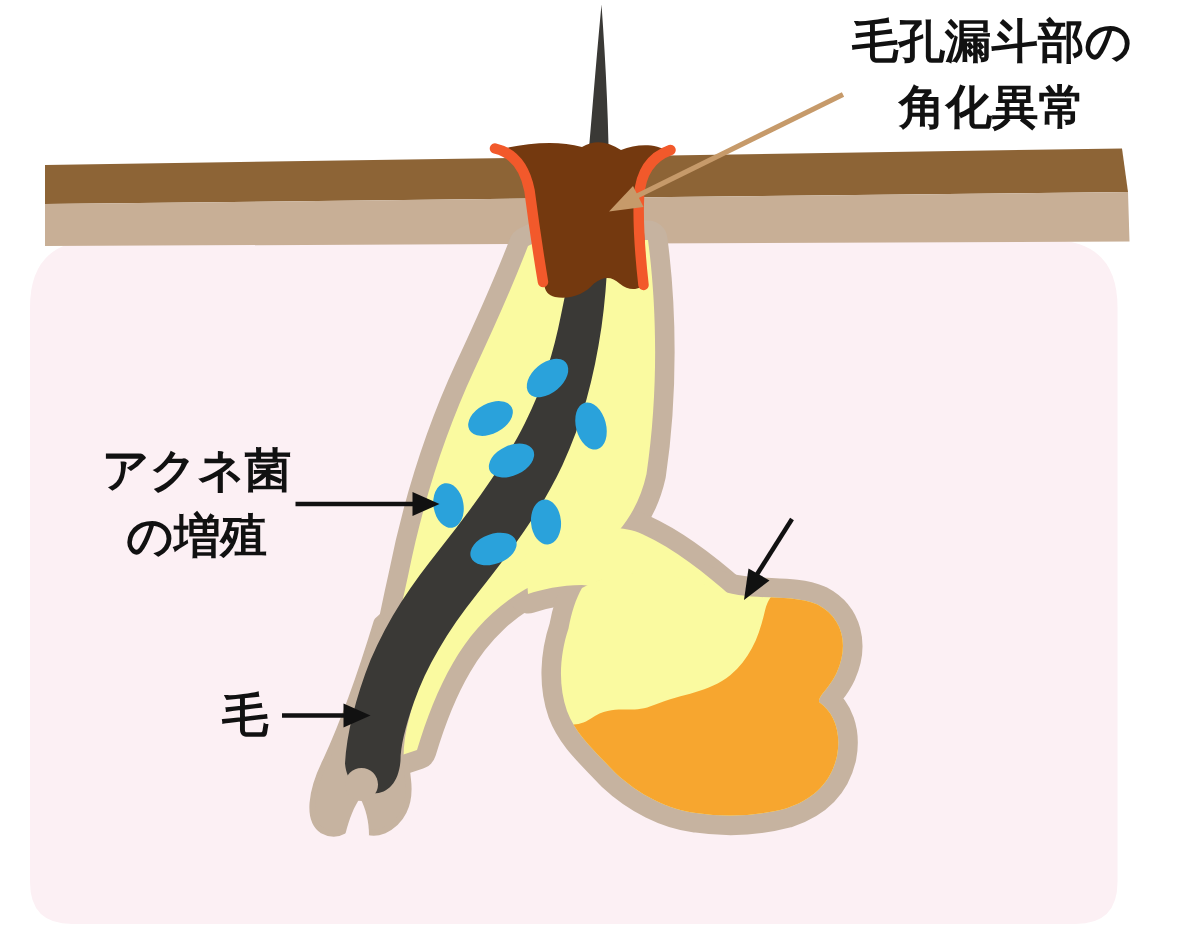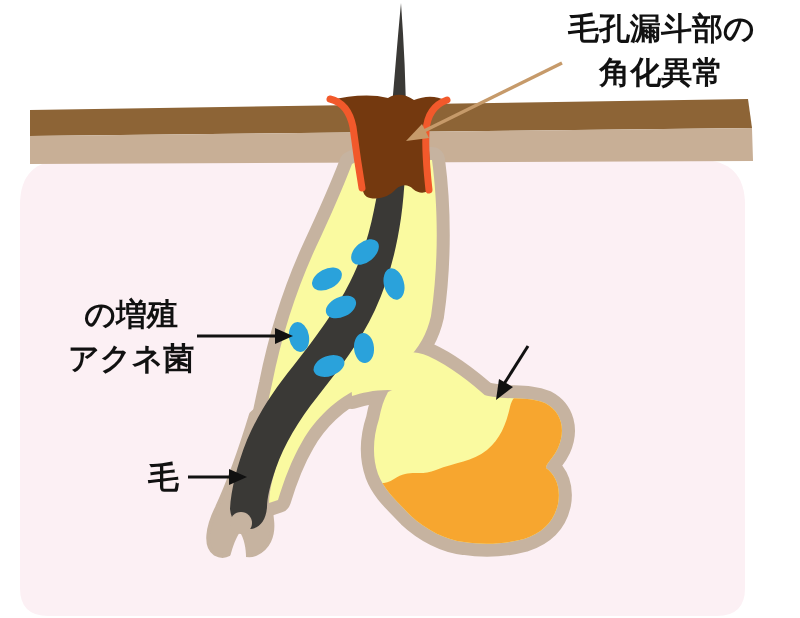--- a/index.html
+++ b/index.html
@@ -86,22 +86,22 @@
       <polygon points="247,477 229,469 229,485" fill="#111111"></polygon>
     </g>
   </svg>
 
   <div class="diagram-label" style="left:568px;top:6px;">
     <div>毛孔漏斗部の</div>
     <div>角化異常</div>
   </div>
 
   <div class="diagram-label" style="left:68px;top:292px;">
+    <div>アクネ菌</div>
     <div>の増殖</div>
-    <div>アクネ菌</div>
   </div>
 
 
   <div class="diagram-label" style="left:148px;top:455px;">
     <span>毛</span>
   </div>
 
 </div>
 
 </body></html>

